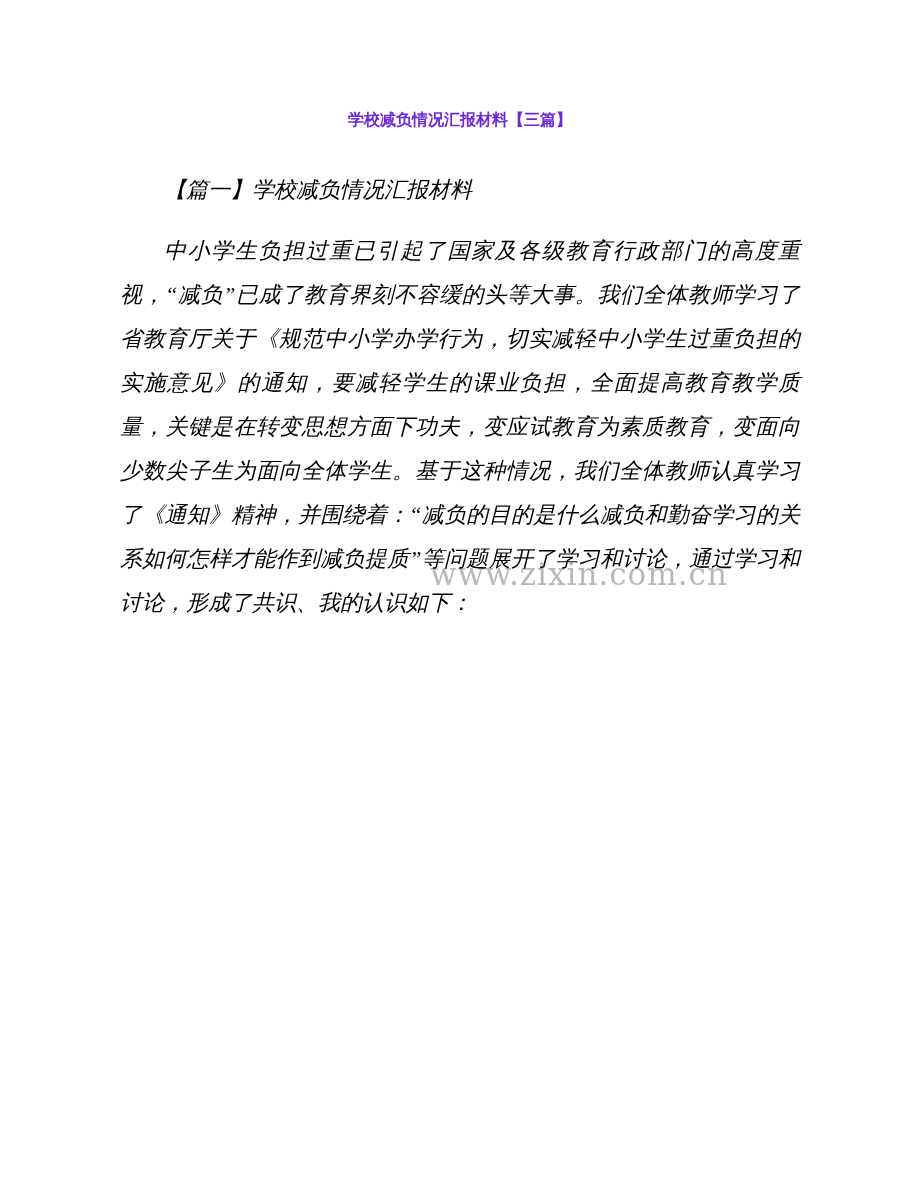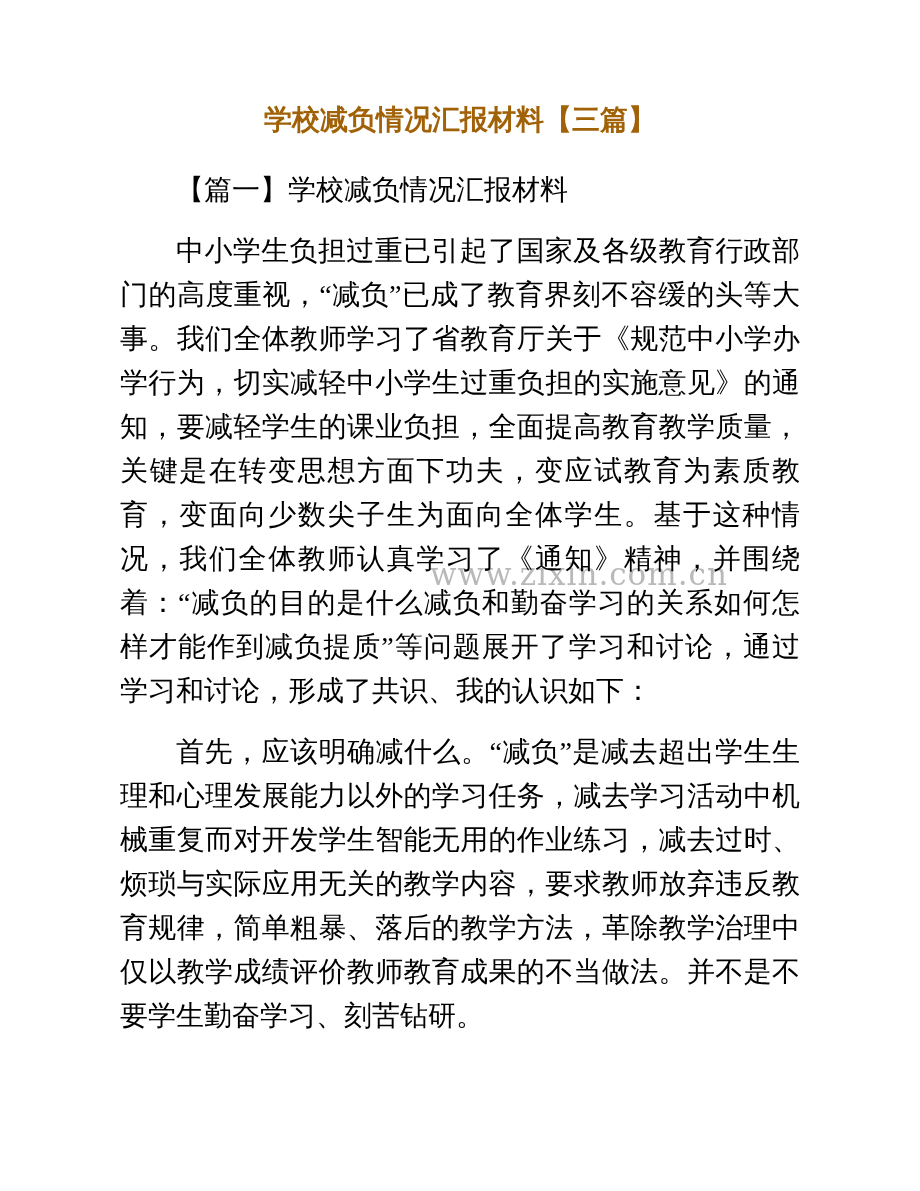--- a/index.html
+++ b/index.html
@@ -30,33 +30,34 @@
     white-space: nowrap;
     user-select: none;
   }
   .content {
     position: relative;
     z-index: 1;
     padding: 104px 120px 0 120px;
   }
   .doc-title {
     margin: 0 0 32px 0;
-    font-size: 28px;
+    font-size: 16px;
     line-height: 32px;
     font-weight: bold;
     text-align: center;
-    color: #a16207;
+    color: #6d28d9;
   }
   .para {
     margin: 0 0 17px 0;
-    font-size: 28px;
+    font-size: 22px;
     line-height: 44px;
     text-indent: 2em;
     text-align: justify;
     color: #000000;
+    font-style: italic;
   }
   .para.single {
     text-align: left;
   }
 </style>
 </head>
 <body>
 
 <div class="page">
 
@@ -64,16 +65,15 @@
 
   <div class="content">
 
     <h1 class="doc-title">学校减负情况汇报材料【三篇】</h1>
 
     <p class="para single">【篇一】学校减负情况汇报材料</p>
 
     <p class="para">中小学生负担过重已引起了国家及各级教育行政部门的高度重视，“减负”已成了教育界刻不容缓的头等大事。我们全体教师学习了省教育厅关于《规范中小学办学行为，切实减轻中小学生过重负担的实施意见》的通知，要减轻学生的课业负担，全面提高教育教学质量，关键是在转变思想方面下功夫，变应试教育为素质教育，变面向少数尖子生为面向全体学生。基于这种情况，我们全体教师认真学习了《通知》精神，并围绕着：“减负的目的是什么减负和勤奋学习的关系如何怎样才能作到减负提质”等问题展开了学习和讨论，通过学习和讨论，形成了共识、我的认识如下：</p>
 
 
-    <p class="para">首先，应该明确减什么。“减负”是减去超出学生生理和心理发展能力以外的学习任务，减去学习活动中机械重复而对开发学生智能无用的作业练习，减去过时、烦琐与实际应用无关的教学内容，要求教师放弃违反教育规律，简单粗暴、落后的教学方法，革除教学治理中仅以教学成绩评价教师教育成果的不当做法。并不是不要学生勤奋学习、刻苦钻研。</p>
 
   </div>
 </div>
 
 </body></html>

